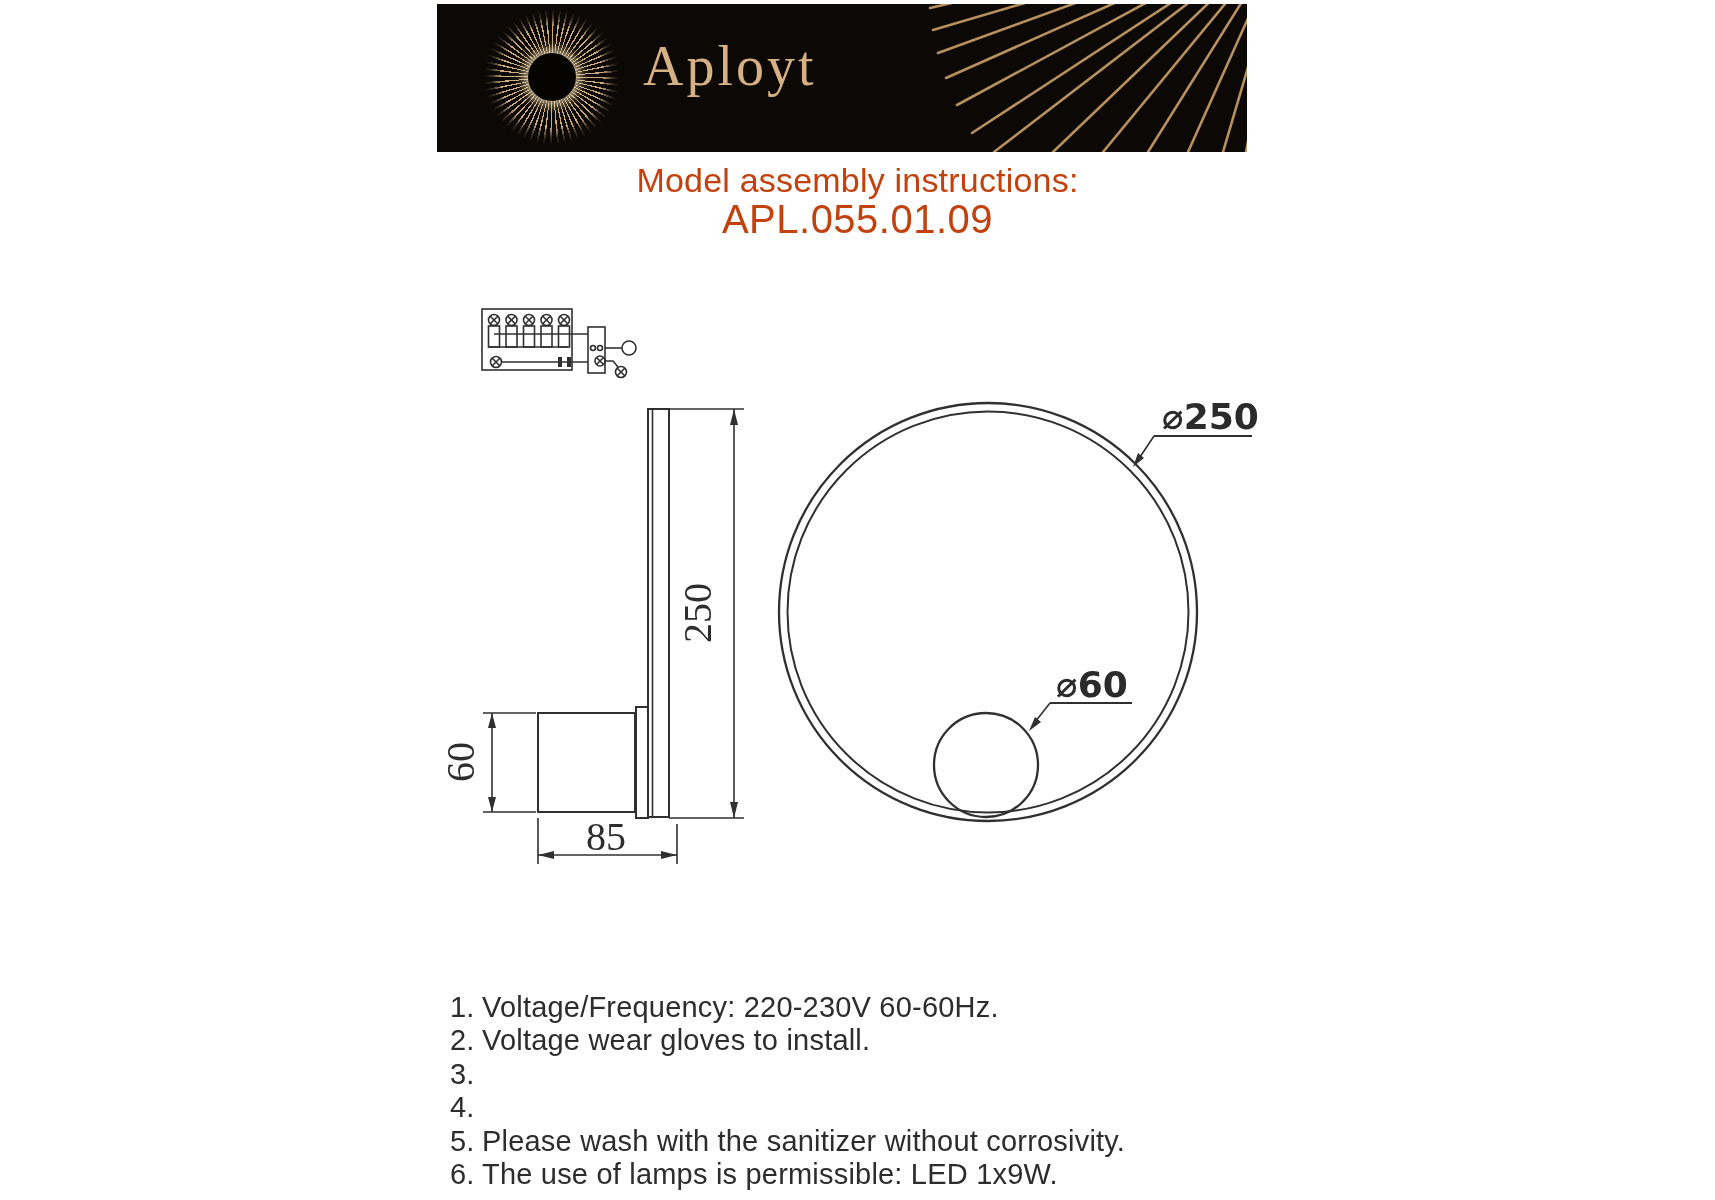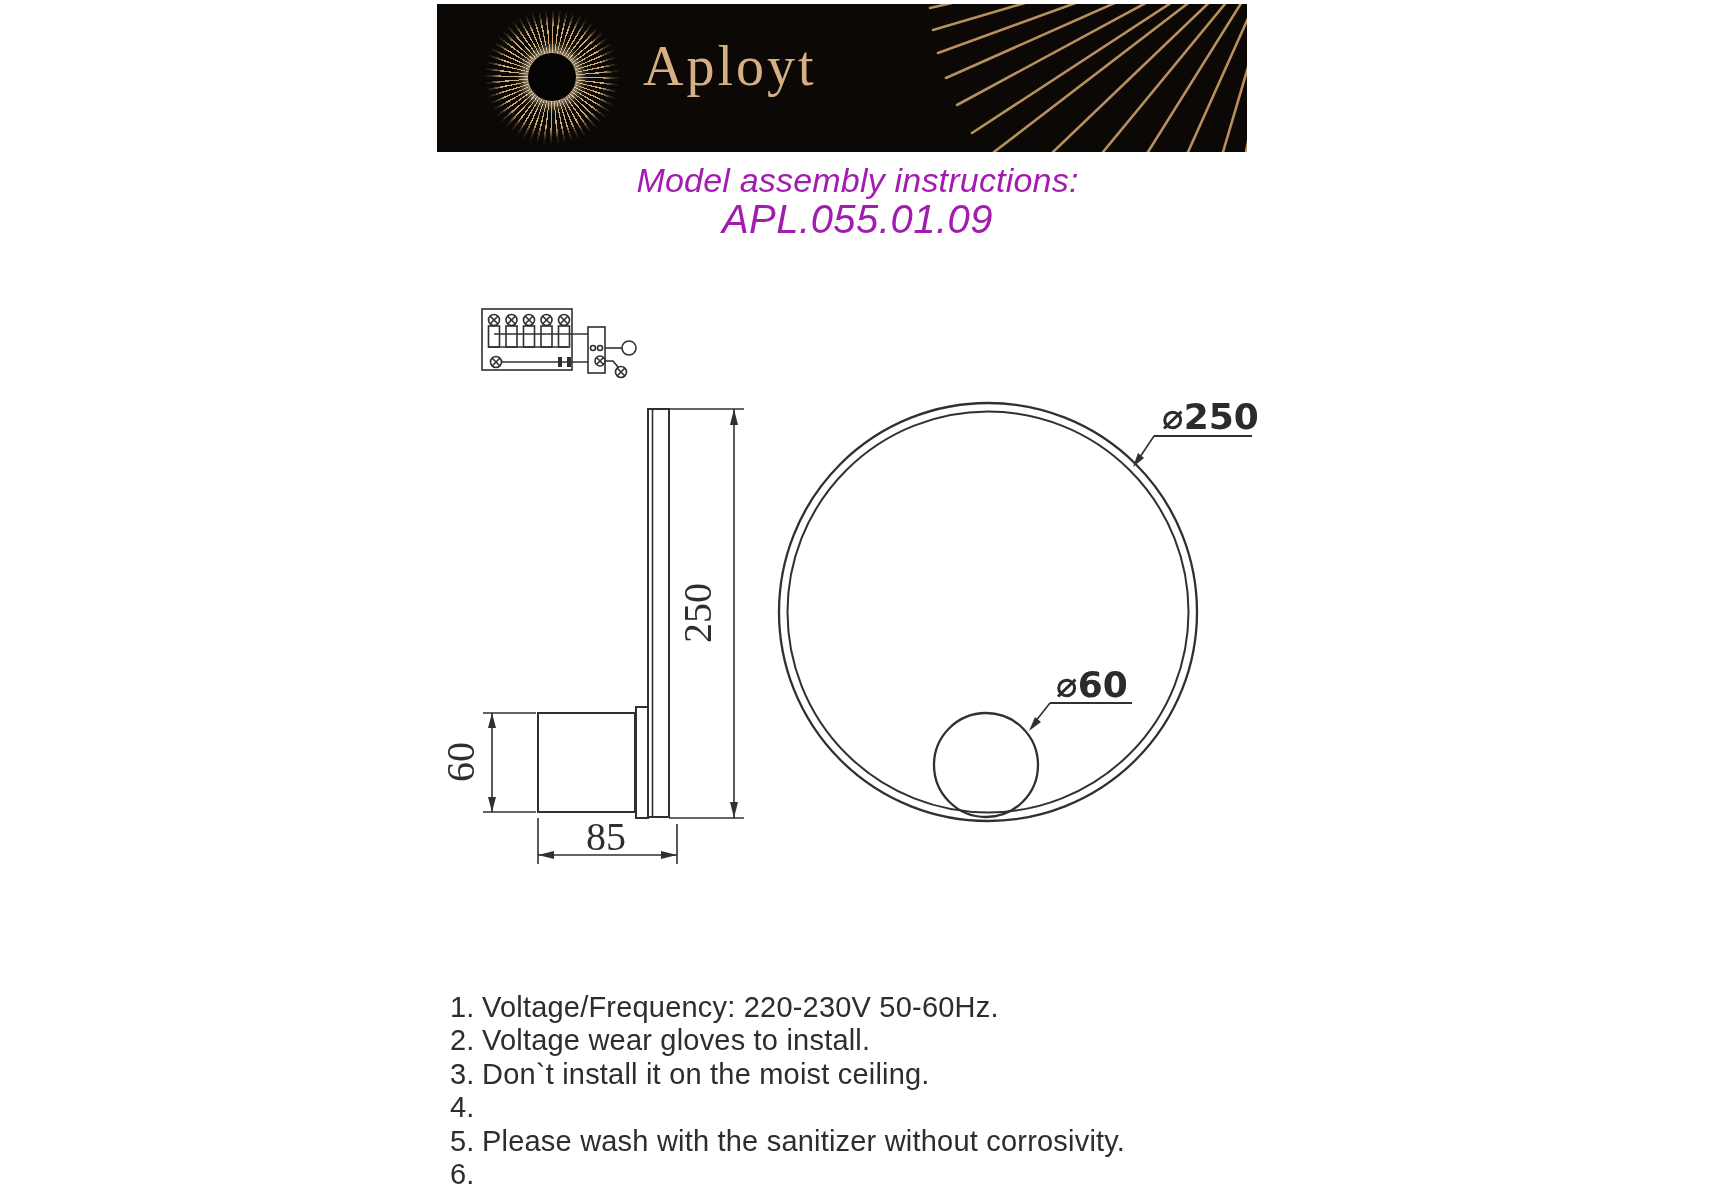--- a/index.html
+++ b/index.html
@@ -13,21 +13,21 @@
     background:repeating-conic-gradient(rgba(219,182,129,.95) 0deg 1.7deg, rgba(0,0,0,0) 1.7deg 6deg);
     -webkit-mask:radial-gradient(circle,transparent 0 18px,#000 24px 50px,rgba(0,0,0,.25) 60px,transparent 68px);
             mask:radial-gradient(circle,transparent 0 18px,#000 24px 50px,rgba(0,0,0,.25) 60px,transparent 68px);}
   .sun-core{position:absolute;left:44px;top:44px;width:48px;height:48px;border-radius:50%;
     background:#060402;box-shadow:0 0 11px 4px rgba(243,223,185,.85);}
   .brand{position:absolute;left:206px;top:30px;font-family:"Liberation Serif",serif;
     font-size:56px;font-weight:400;color:#d6b083;letter-spacing:3px;}
   .corner-rays{position:absolute;right:0;top:0;}
 
   
-  .title,.model{position:absolute;left:0;width:1715px;text-align:center;color:#a21caf;font-style:italic;}
+  .title,.model{position:absolute;left:0;width:1715px;text-align:center;color:#c2410c;}
   .title{top:161px;font-size:34px;letter-spacing:.2px;}
   .model{top:197px;font-size:40px;letter-spacing:.5px;}
 
   
   .drawing{position:absolute;left:430px;top:270px;}
   .ln{stroke:#303030;fill:none;}
   .thin{stroke-width:1.6;}
   .med{stroke-width:2;}
   .thk{stroke-width:2.3;}
   .fillk{fill:#303030;stroke:none;}
@@ -182,35 +182,35 @@
         <line class="ln med" x1="1050" y1="703" x2="1132" y2="703"></line>
         <line class="ln thin" x1="1050" y1="703" x2="1035" y2="722"></line>
         <polygon class="fillk" points="1029,731 1041,722 1035,717"></polygon>
       </g>
     </g>
   </svg>
 
   <ol class="ins">
     <li>
       <span class="num">1.</span>
-      <span>Voltage/Frequency: 220-230V 50-60Hz.</span>
+      <span>Voltage/Frequency: 220-230V 60-60Hz.</span>
     </li>
     <li>
       <span class="num">2.</span>
       <span>Voltage wear gloves to install.</span>
     </li>
     <li>
       <span class="num">3.</span>
-      <span>Don`t install it on the moist ceiling.</span>
     </li>
     <li>
       <span class="num">4.</span>
     </li>
     <li>
       <span class="num">5.</span>
       <span>Please wash with the sanitizer without corrosivity.</span>
     </li>
     <li>
       <span class="num">6.</span>
+      <span>The use of lamps is permissible: LED 1x9W.</span>
     </li>
   </ol>
 
 </div>
 
 </body></html>

